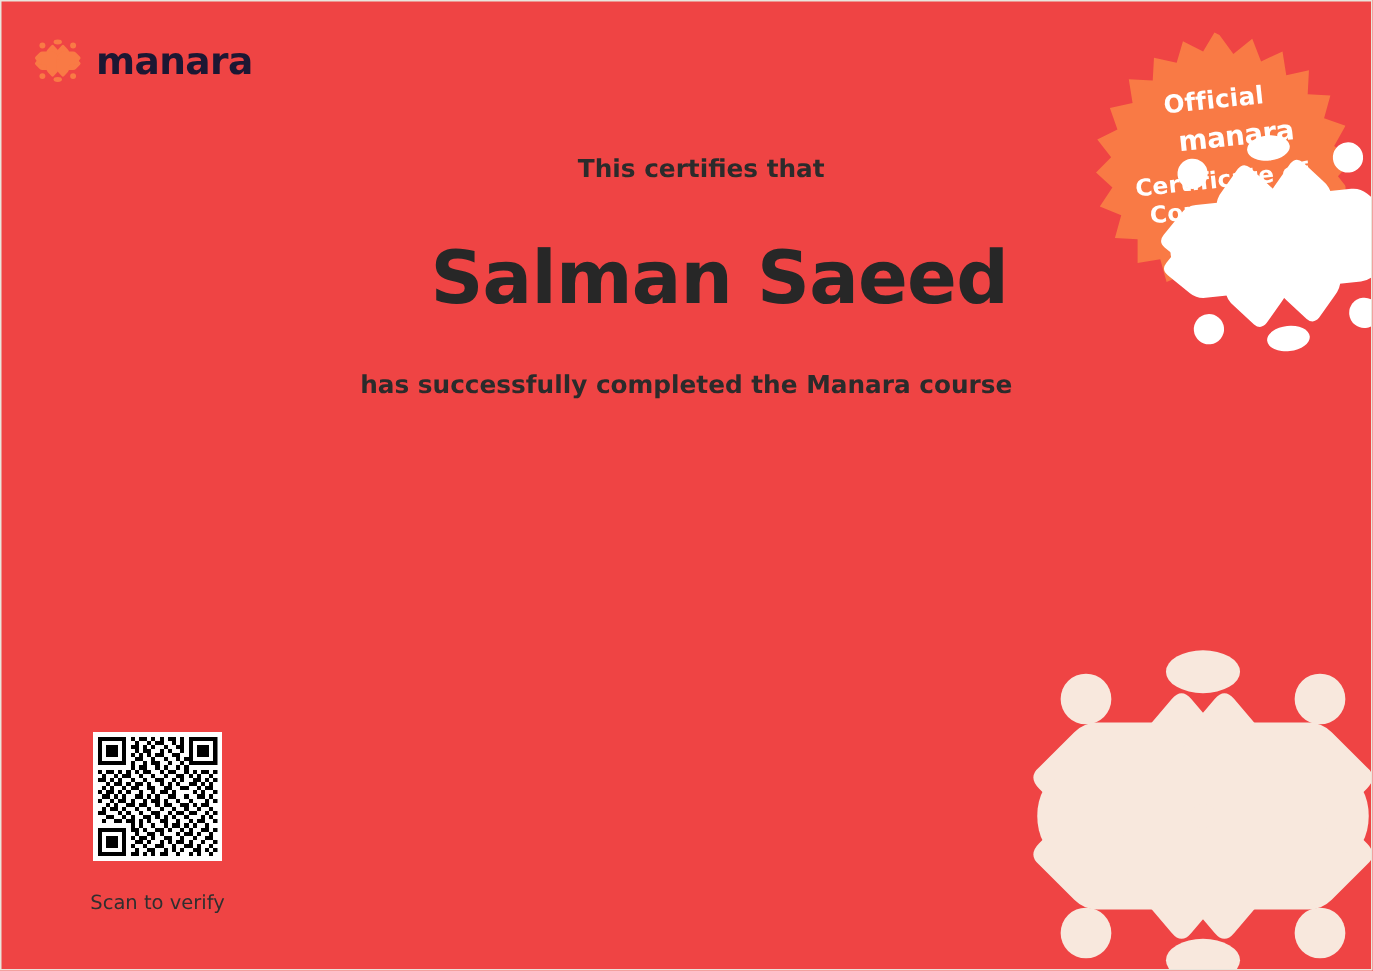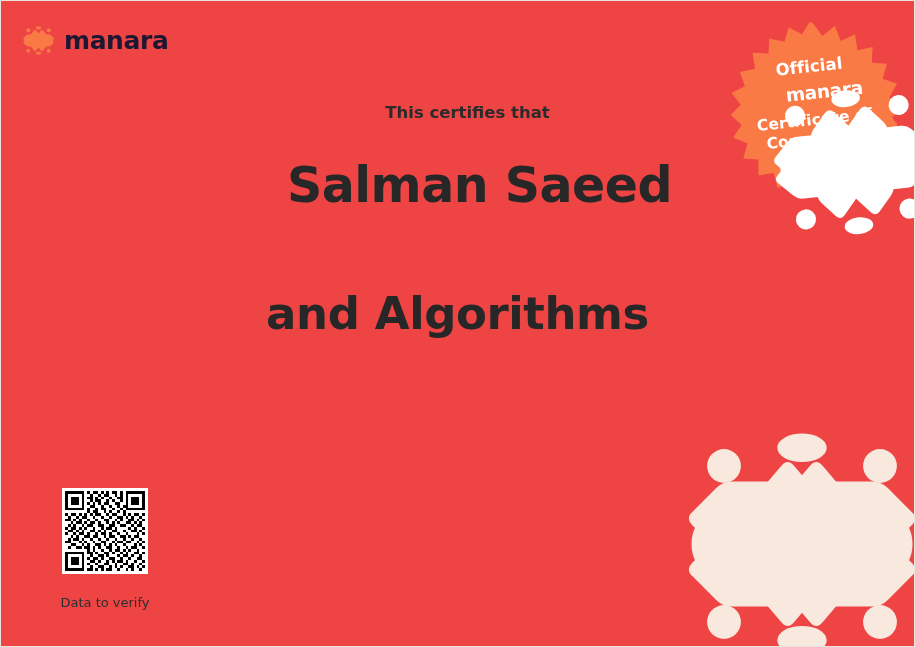--- a/index.html
+++ b/index.html
@@ -259,23 +259,23 @@
         <span class="seal-brand-word">manara</span>
       </div>
       <div class="seal-line">Certificate of</div>
       <div class="seal-line">Completion</div>
     </div>
   </div>
 
   <div class="body-block">
     <p class="lead">This certifies that</p>
     <h1 class="recipient">Salman Saeed</h1>
+    <p class="sub">has successfully completed the Manara course</p>
     <h2 class="course">
       <br>
-      <span>and Algorithms</span>
     </h2>
   </div>
 
   <div class="verify">
     <div class="qr-frame">
       <svg viewBox="0 0 29 29" shape-rendering="crispEdges" xmlns="http://www.w3.org/2000/svg" aria-hidden="true">
         <rect width="29" height="29" fill="#ffffff"></rect>
         <g fill="#000000">
           <path d="M0 0h7v7h-7z"></path>
             <path d="M1 1h5v5h-5z" fill="#ffffff"></path>
@@ -520,16 +520,16 @@
             <rect x="27" y="28" width="1" height="1"></rect>
           <rect x="8" y="7" width="1" height="1"></rect>
             <rect x="10" y="7" width="2" height="1"></rect>
             <rect x="14" y="7" width="1" height="1"></rect>
             <rect x="16" y="7" width="1" height="1"></rect>
             <rect x="19" y="7" width="1" height="1"></rect>
             <rect x="21" y="7" width="1" height="1"></rect>
         </g>
       </svg>
     </div>
-    <div class="verify-caption">Data to verify</div>
+    <div class="verify-caption">Scan to verify</div>
   </div>
 
 </div>
 
 </body></html>

